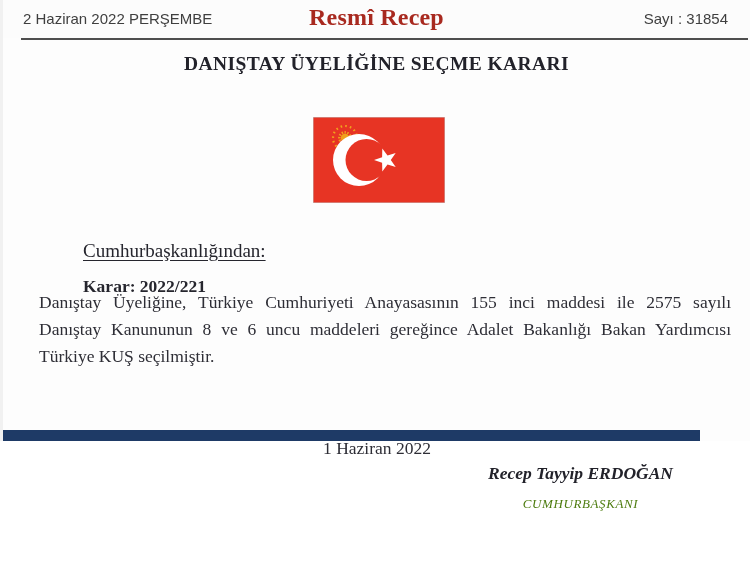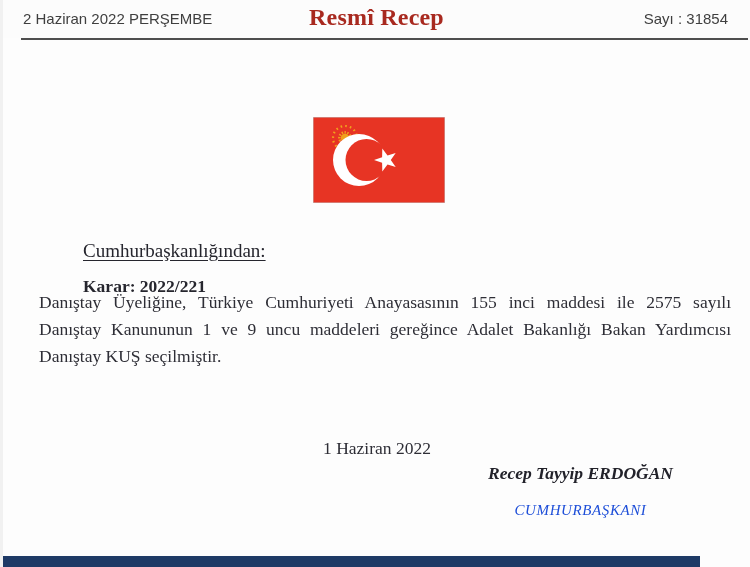--- a/index.html
+++ b/index.html
@@ -1,21 +1,21 @@
 <!DOCTYPE html>
 <html><head>
 <meta charset="utf-8">
 <style>
   html,body{margin:0;padding:0;}
   body{
     width:750px;height:567px;background:#ffffff;overflow:hidden;
     font-family:"Liberation Serif", serif;
   }
   .page{
-    position:relative;width:750px;height:567px;background:#fdfdfd;
+    position:relative;width:750px;height:441px;background:#fdfdfd;
     border-left:3px solid #f1f1f1;box-sizing:border-box;
   }
   
   .gz-header{position:absolute;top:0;left:0;right:0;height:38px;background:#fcfcfc;}
   .gz-date{
     position:absolute;left:20px;top:10px;
     font-family:"Liberation Sans", sans-serif;font-size:15px;color:#3f3f3f;
   }
   .gz-masthead{
     position:absolute;left:0;right:0;top:4px;text-align:center;
@@ -52,38 +52,39 @@
   .body-line{text-align:justify;}
   .body-line.just{text-align-last:justify;}
   .decree-date{
     position:absolute;left:320px;top:430px;
     font-size:17.5px;color:#2e2e36;margin-top:8px;
   }
   .signature{
     position:absolute;left:440px;top:463px;width:275px;text-align:center;font-style:italic;
   }
   .sig-name{font-size:17.5px;font-weight:bold;color:#22222a;}
-  .sig-title{margin-top:18px;font-size:15px;color:#1d4ed8;letter-spacing:0.6px;}
+  .sig-title{margin-top:12px;font-size:13px;color:#4d7c0f;letter-spacing:0.6px;}
   
   .footer-bar{
     position:absolute;left:0;bottom:0;width:697px;height:11px;background:#1e3a66;
   }
 </style>
 </head>
 <body>
 
 <div class="page">
 
   <div class="gz-header">
     <div class="gz-date">2 Haziran 2022 PERŞEMBE</div>
     <div class="gz-masthead">Resmî Recep</div>
     <div class="gz-issue">Sayı : 31854</div>
   </div>
   <div class="gz-rule"></div>
 
+  <div class="decree-title">DANIŞTAY ÜYELİĞİNE SEÇME KARARI</div>
 
   <div class="flag-wrap">
     <svg width="132" height="86" viewBox="0 0 132 86" xmlns="http://www.w3.org/2000/svg">
       <rect x="0" y="0" width="132" height="86" fill="#e73424" stroke="#c2c2c2" stroke-width="1"></rect>
 
       <g>
         <circle cx="32" cy="21" r="12" fill="none" stroke="#f0a11d" stroke-width="2.2" stroke-dasharray="1.6 3.1"></circle>
         <circle cx="32" cy="21" r="5.6" fill="none" stroke="#f0a11d" stroke-width="2.6" stroke-dasharray="1.4 1.4"></circle>
         <circle cx="32" cy="21" r="4.2" fill="#f0a11d"></circle>
       </g>
@@ -96,22 +97,22 @@
       <polygon fill="#ffffff" points="61,43 69.1,40.2 69.3,31.6 74.5,38.4 82.7,35.9 77.8,43 82.7,50.1 74.5,47.6 69.3,54.4 69.1,45.8"></polygon>
     </svg>
   </div>
 
   <div class="authority">Cumhurbaşkanlığından:</div>
 
   <div class="decision-no">Karar: 2022/221</div>
 
   <div class="body-text">
     <div class="body-line just">Danıştay Üyeliğine, Türkiye Cumhuriyeti Anayasasının 155 inci maddesi ile 2575 sayılı</div>
-    <div class="body-line just">Danıştay Kanununun 1 ve 9 uncu maddeleri gereğince Adalet Bakanlığı Bakan Yardımcısı</div>
-    <div class="body-line">Danıştay KUŞ seçilmiştir.</div>
+    <div class="body-line just">Danıştay Kanununun 8 ve 6 uncu maddeleri gereğince Adalet Bakanlığı Bakan Yardımcısı</div>
+    <div class="body-line">Türkiye KUŞ seçilmiştir.</div>
   </div>
 
   <div class="decree-date">1 Haziran 2022</div>
 
   <div class="signature">
     <div class="sig-name">Recep Tayyip ERDOĞAN</div>
     <div class="sig-title">CUMHURBAŞKANI</div>
   </div>
 
   <div class="footer-bar"></div>

